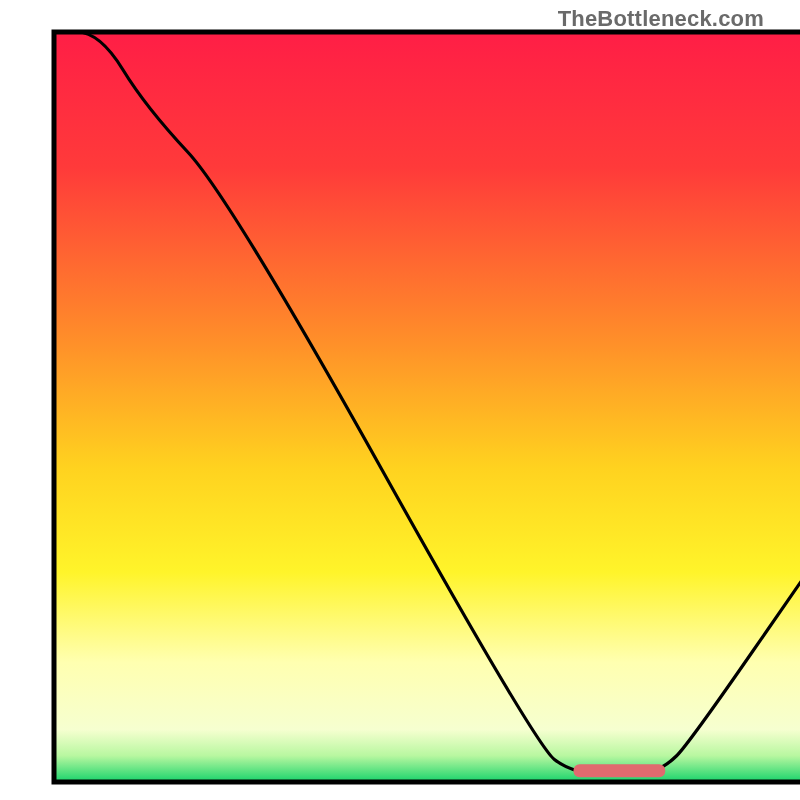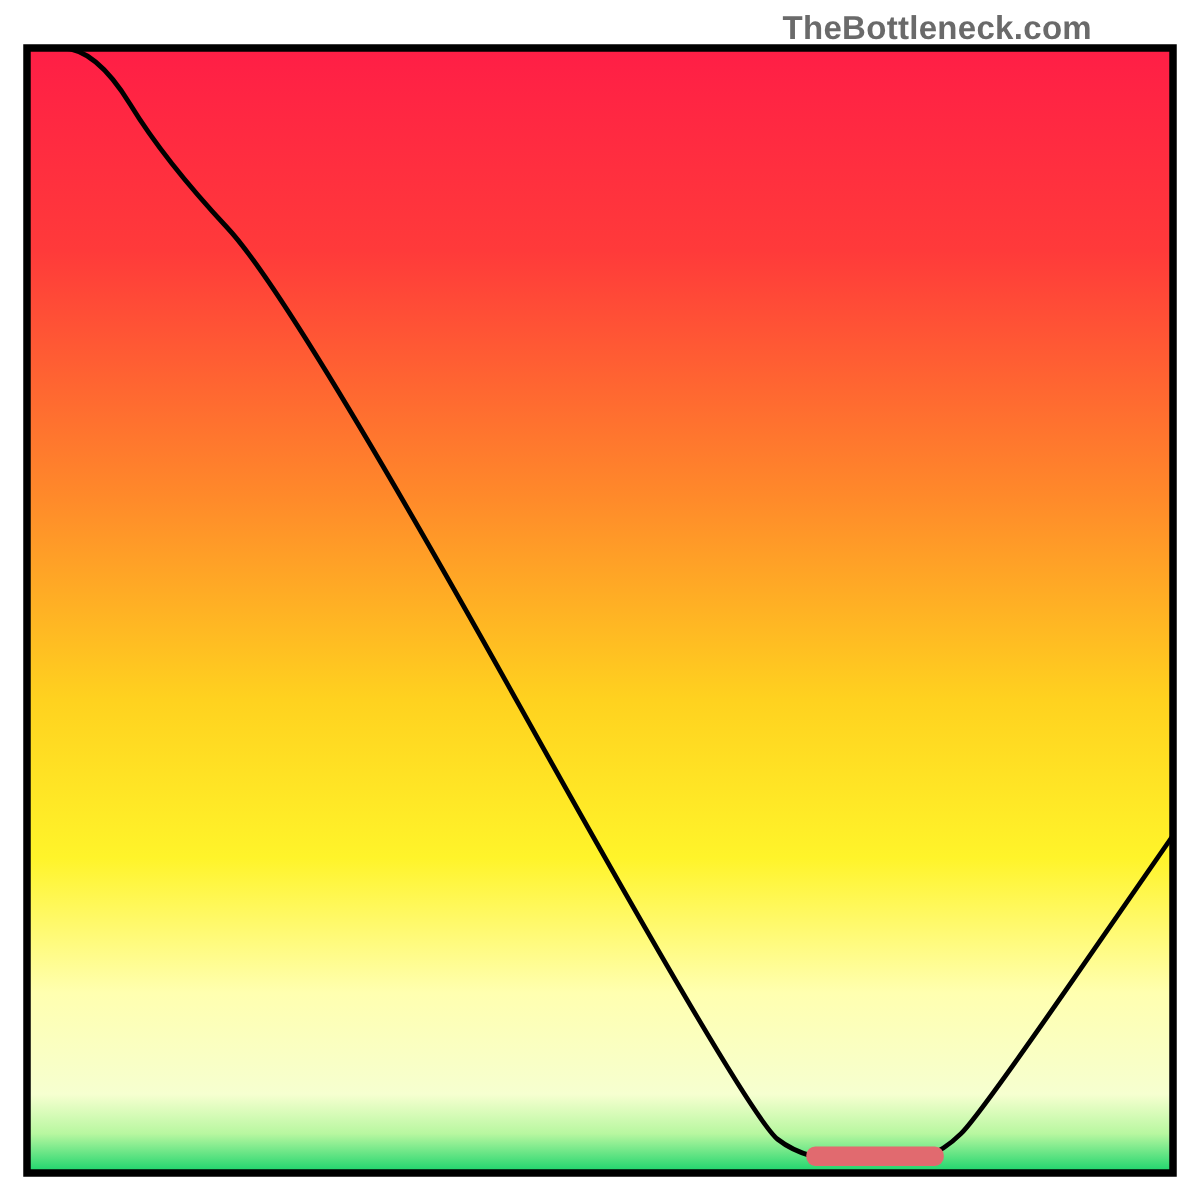--- a/index.html
+++ b/index.html
@@ -7,20 +7,21 @@
     padding: 0;
     width: 800px;
     height: 800px;
     background: #ffffff;
     font-family: Arial, Helvetica, sans-serif;
   }
   .container {
     position: relative;
     width: 740px;
     height: 800px;
+    margin-left: 36px;
   }
   .watermark {
     position: absolute;
     top: 6px;
     right: 12px;
     font-size: 22px;
     font-weight: 600;
     color: #6a6a6a;
     letter-spacing: 0.2px;
   }

